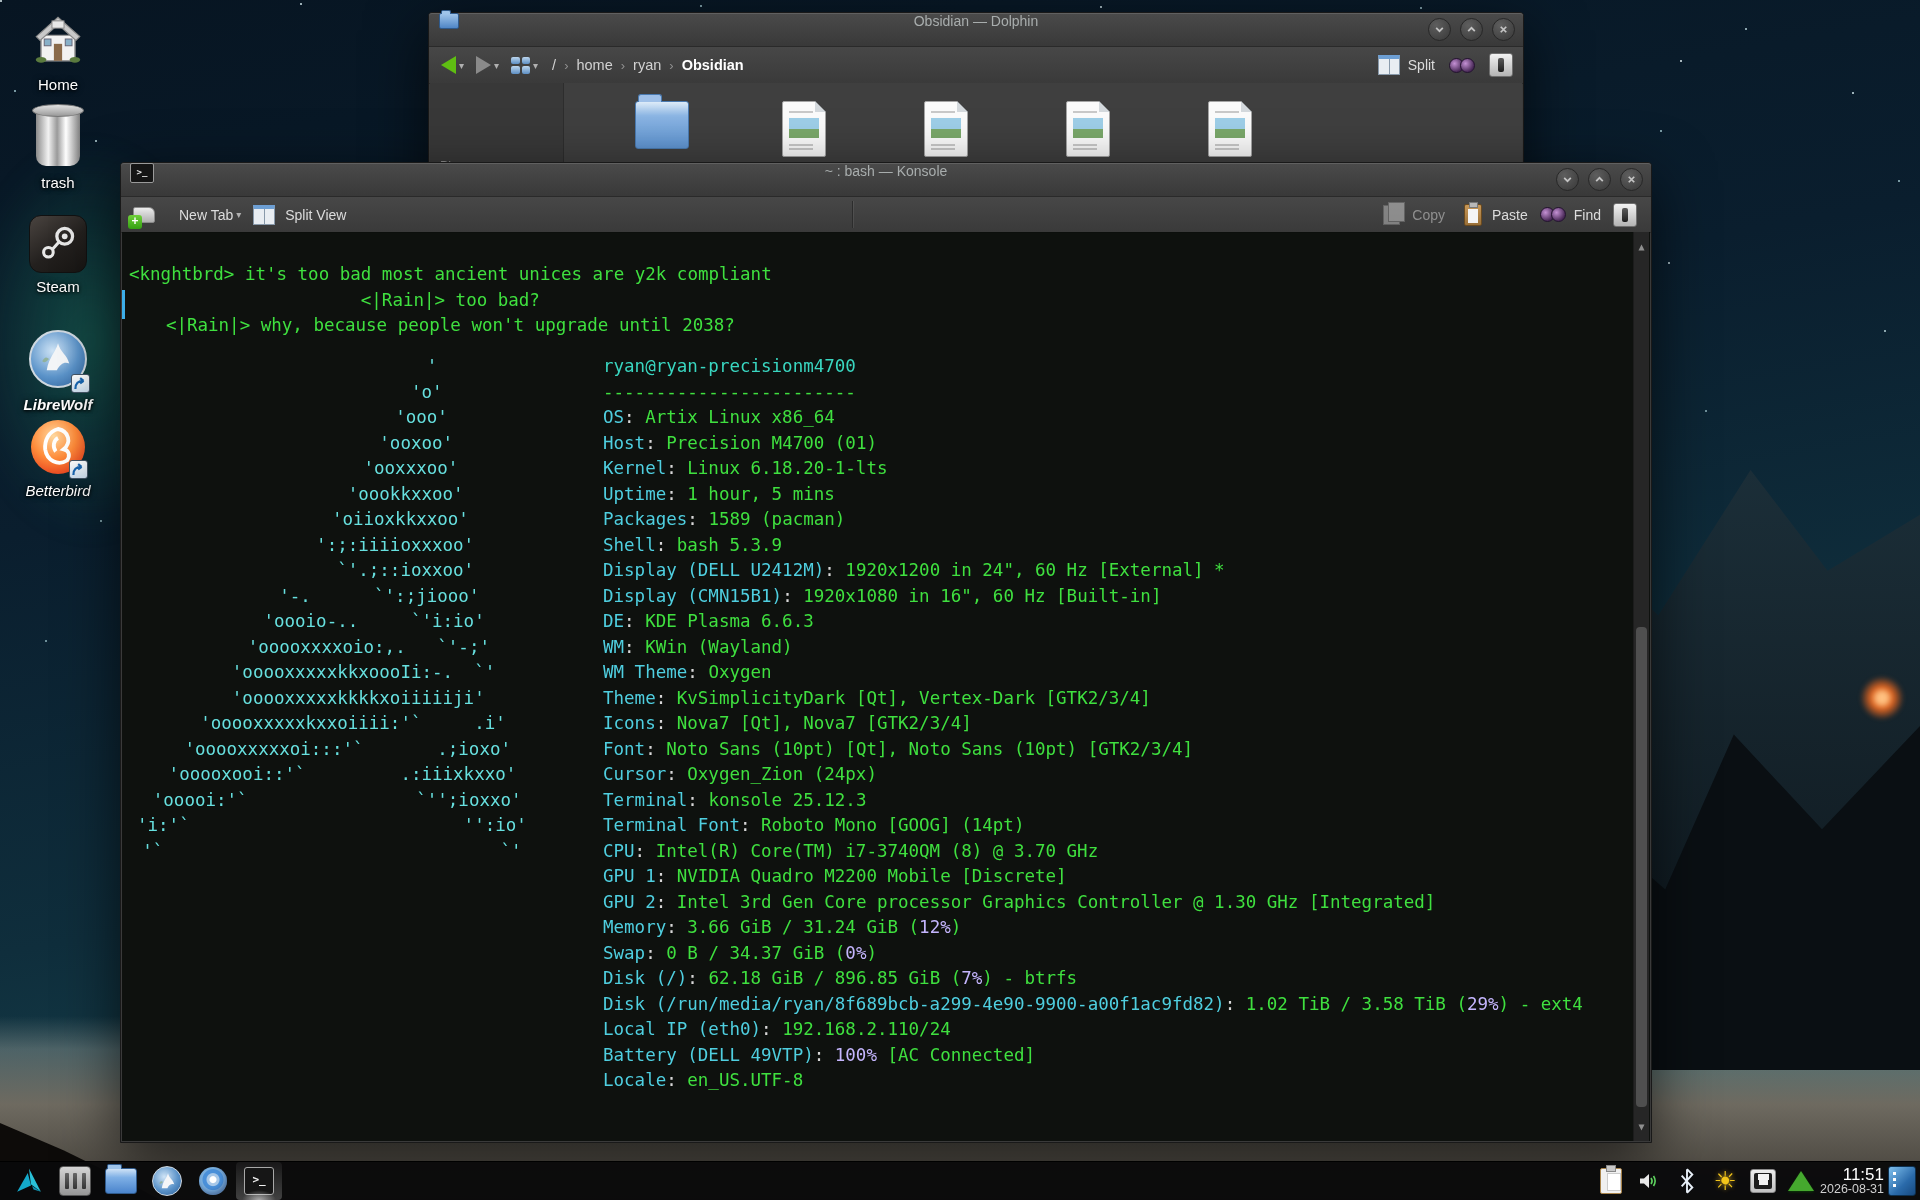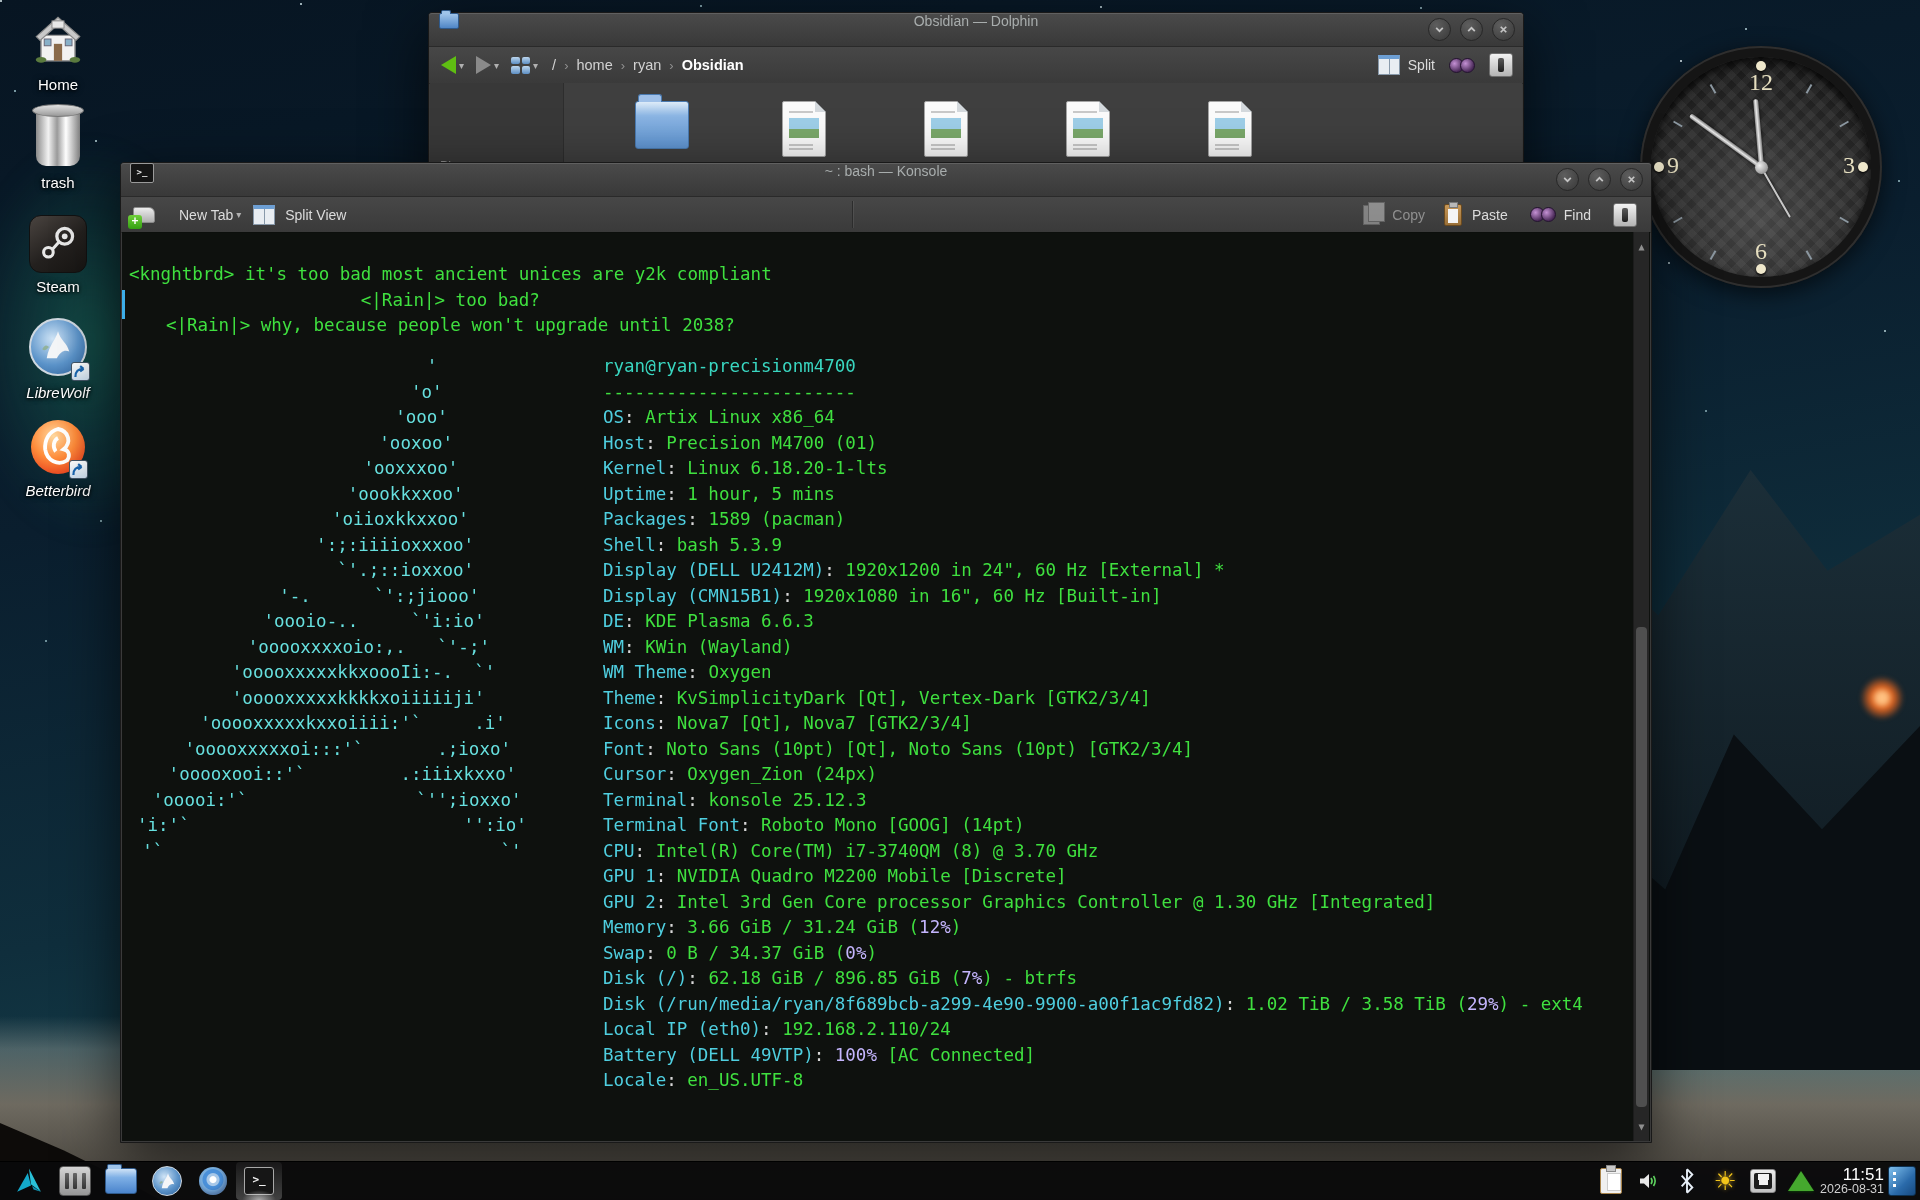--- a/index.html
+++ b/index.html
@@ -254,59 +254,33 @@
             <ellipse cx="5" cy="20.6" rx="2.2" ry="1.2" fill="#5a7a3e"></ellipse>
             <ellipse cx="19" cy="20.6" rx="2.2" ry="1.2" fill="#5a7a3e"></ellipse>
           </svg></span><div class="dlabel">Home</div></div>
       <div class="dicon" style="top: 110px;"><span class="dart"><span class="trsh"></span></span><div class="dlabel">trash</div></div>
       <div class="dicon" style="top: 215px;"><span class="dart"><span class="stm"><svg viewBox="0 0 24 24">
               <circle cx="15.5" cy="8.5" r="4.1" fill="none" stroke="#e8e8e8" stroke-width="1.7"></circle>
               <circle cx="15.5" cy="8.5" r="1.5" fill="#e8e8e8"></circle>
               <circle cx="7" cy="16.8" r="2.5" fill="none" stroke="#e8e8e8" stroke-width="1.6"></circle>
               <path d="M9 15.4 L12.4 11.6" stroke="#e8e8e8" stroke-width="1.6"></path>
             </svg></span></span><div class="dlabel">Steam</div></div>
-      <div class="dicon" style="top: 318px;"><span class="dart"><span class="lwg"><svg viewBox="0 0 24 24">
+      <div class="dicon" style="top: 330px; font-weight: bold;"><span class="dart"><span class="lwg"><svg viewBox="0 0 24 24">
               <path d="M7 17 C8 11 11 9 12 5 C13 9 16 10 17 14 C15 13 13 14 11.5 17 Z" fill="#f4f6f8"></path>
               <path d="M5 13 C6 11 7 11 8 12 C7 13 6 14 5 13Z" fill="#8fae8a" opacity=".8"></path>
             </svg></span><span class="badge"><svg viewBox="0 0 10 10">
               <path d="M2 8.2 Q2 3.4 6.8 3.4 M6.8 3.4 L4.8 1.8 M6.8 3.4 L4.8 5" stroke="#1a66b0" fill="none" stroke-width="1.3"></path>
             </svg></span></span><div class="dlabel it">LibreWolf</div></div>
       <div class="dicon" style="top: 420px;"><span class="dart"><span class="bbd"><svg viewBox="0 0 24 24">
               <path d="M12 4 C17 5 18 10 14.5 13 C17 13.5 17.5 16 16 18 C12 20.5 7 18 6.3 13 C6 9 8 5 12 4 Z M12 8 C10 9 9.5 12 11 14" fill="none" stroke="#fff" stroke-width="1.7"></path>
             </svg></span><span class="badge"><svg viewBox="0 0 10 10">
               <path d="M2 8.2 Q2 3.4 6.8 3.4 M6.8 3.4 L4.8 1.8 M6.8 3.4 L4.8 5" stroke="#1a66b0" fill="none" stroke-width="1.3"></path>
             </svg></span></span><div class="dlabel it">Betterbird</div></div>
     </div>
 
-  <div class="abs" id="clockw">
-    <div id="clock-face">
-      <span class="cnum cn12">12</span>
-      <span class="cnum cn3">3</span>
-      <span class="cnum cn6">6</span>
-      <span class="cnum cn9">9</span>
-      <i class="cdot cd12"></i>
-      <i class="cdot cd3"></i>
-      <i class="cdot cd6"></i>
-      <i class="cdot cd9"></i>
-      <div id="cticks">
-          <i class="ctick" style="transform: rotate(30deg) translateY(-96px);"></i>
-          <i class="ctick" style="transform: rotate(60deg) translateY(-96px);"></i>
-          <i class="ctick" style="transform: rotate(120deg) translateY(-96px);"></i>
-          <i class="ctick" style="transform: rotate(150deg) translateY(-96px);"></i>
-          <i class="ctick" style="transform: rotate(210deg) translateY(-96px);"></i>
-          <i class="ctick" style="transform: rotate(240deg) translateY(-96px);"></i>
-          <i class="ctick" style="transform: rotate(300deg) translateY(-96px);"></i>
-          <i class="ctick" style="transform: rotate(330deg) translateY(-96px);"></i>
-        </div>
-      <div class="hand h-min" style="transform:rotate(306deg);"></div>
-      <div class="hand h-hour" style="transform:rotate(355deg);"></div>
-      <div class="hand h-sec" style="transform:rotate(150deg);"></div>
-      <div class="ccap"></div>
-    </div>
-  </div>
 
   <div class="window" id="dolphin">
     <div class="titlebar">
       <div class="dticon"></div>
       <span class="wtitle">Obsidian — Dolphin</span>
       <div class="winbtns">
         <div class="winbtn">
             <svg viewBox="0 0 10 10">
               <polyline points="2,3.5 5,6.5 8,3.5" fill="none" stroke="#c4c4c4" stroke-width="1.6"></polyline>
             </svg>
@@ -481,21 +455,21 @@
       <div class="ktb-sep"></div>
       <div class="k-right">
         <div class="tbtn dim" style="margin:9px">
           <span class="cpy"></span>
           <span style="margin-left:12px">Copy</span>
         </div>
         <div class="tbtn" style="margin:0">
           <span class="pst"></span>
           <span style="margin-left:10px">Paste</span>
         </div>
-        <div class="tbtn" style="margin:12px">
+        <div class="tbtn" style="margin:2px">
           <span class="bino"></span>
           <span style="margin-left:8px">Find</span>
         </div>
         <span class="ctl"></span>
       </div>
     </div>
     <div id="term">
       <div id="kmark"></div>
       <pre id="quote" style="color: rgb(63, 224, 63);">&lt;knghtbrd&gt; it's too bad most ancient unices are y2k compliant
 &lt;|Rain|&gt; too bad?

